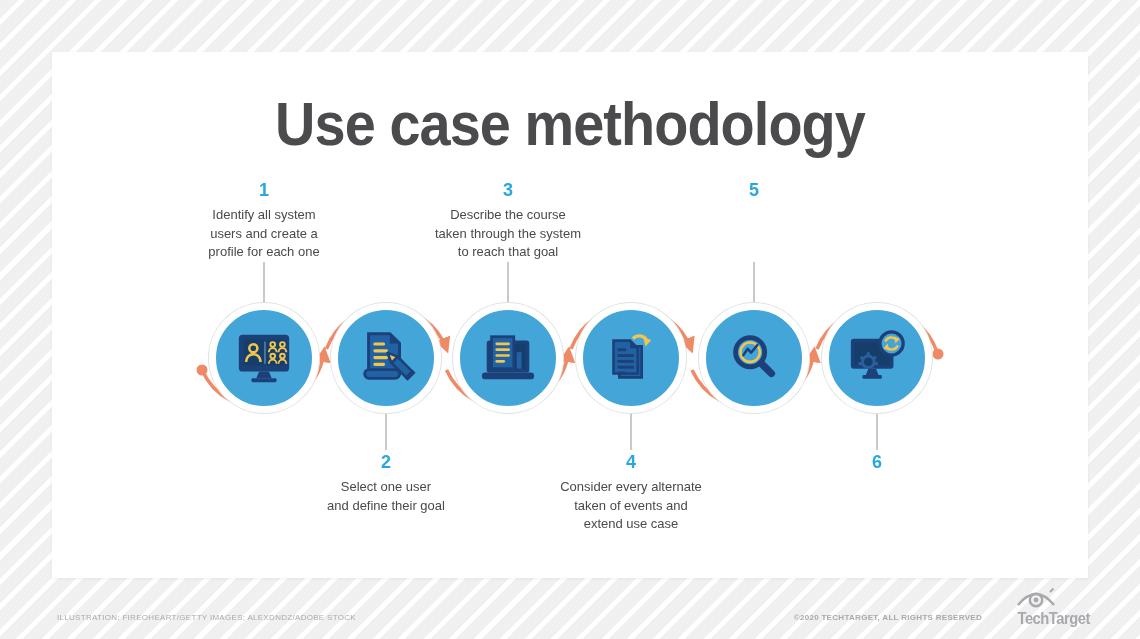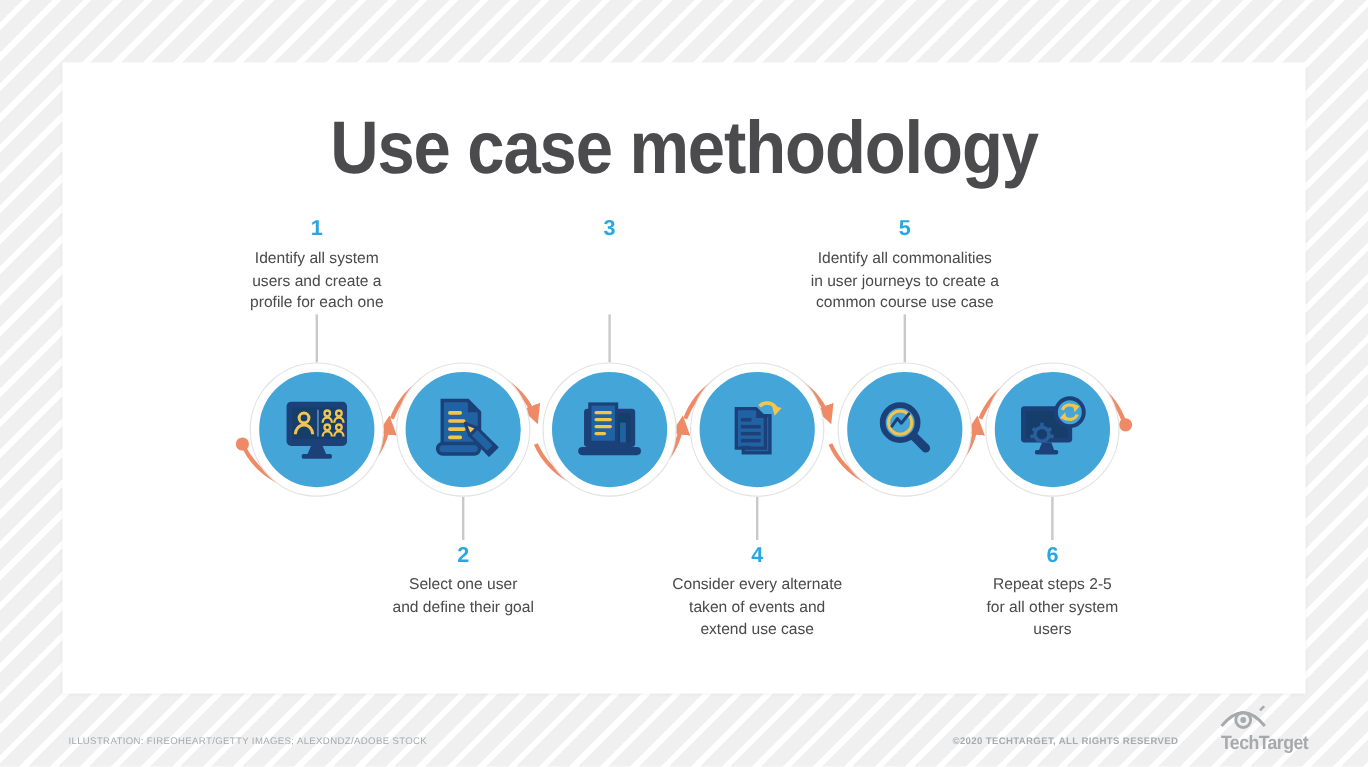--- a/index.html
+++ b/index.html
@@ -168,38 +168,35 @@
 users and create a
 profile for each one</div>
   </div>
   <div class="step s2">
     <div class="step-number">2</div>
     <div class="step-label">Select one user
 and define their goal</div>
   </div>
   <div class="step s3">
     <div class="step-number">3</div>
+    <div class="step-label">Describe the course
+taken through the system
+to reach that goal</div>
   </div>
   <div class="step s4">
     <div class="step-number">4</div>
     <div class="step-label">Consider every alternate
 taken of events and
 extend use case</div>
   </div>
   <div class="step s5">
     <div class="step-number">5</div>
-    <div class="step-label">Identify all commonalities
-in user journeys to create a
-common course use case</div>
   </div>
   <div class="step s6">
     <div class="step-number">6</div>
-    <div class="step-label">Repeat steps 2-5
-for all other system
-users</div>
   </div>
 
   <div class="circle c1">
     <svg width="62" height="62" viewBox="0 0 64 64">
       <rect x="6" y="8" width="52" height="38" rx="4" fill="#1c4179"></rect>
       <rect x="11" y="13" width="42" height="27" fill="#153e6b"></rect>
       <line x1="33" y1="15" x2="33" y2="38" stroke="#5b88b8" stroke-width="1.5"></line>
       <circle cx="21" cy="22" r="4.2" fill="none" stroke="#f3c54e" stroke-width="2.6"></circle>
       <path d="M13.5 36 a7.5 8 0 0 1 15 0" fill="none" stroke="#f3c54e" stroke-width="2.6"></path>
       <circle cx="41" cy="18" r="2.4" fill="none" stroke="#f3c54e" stroke-width="2"></circle>

